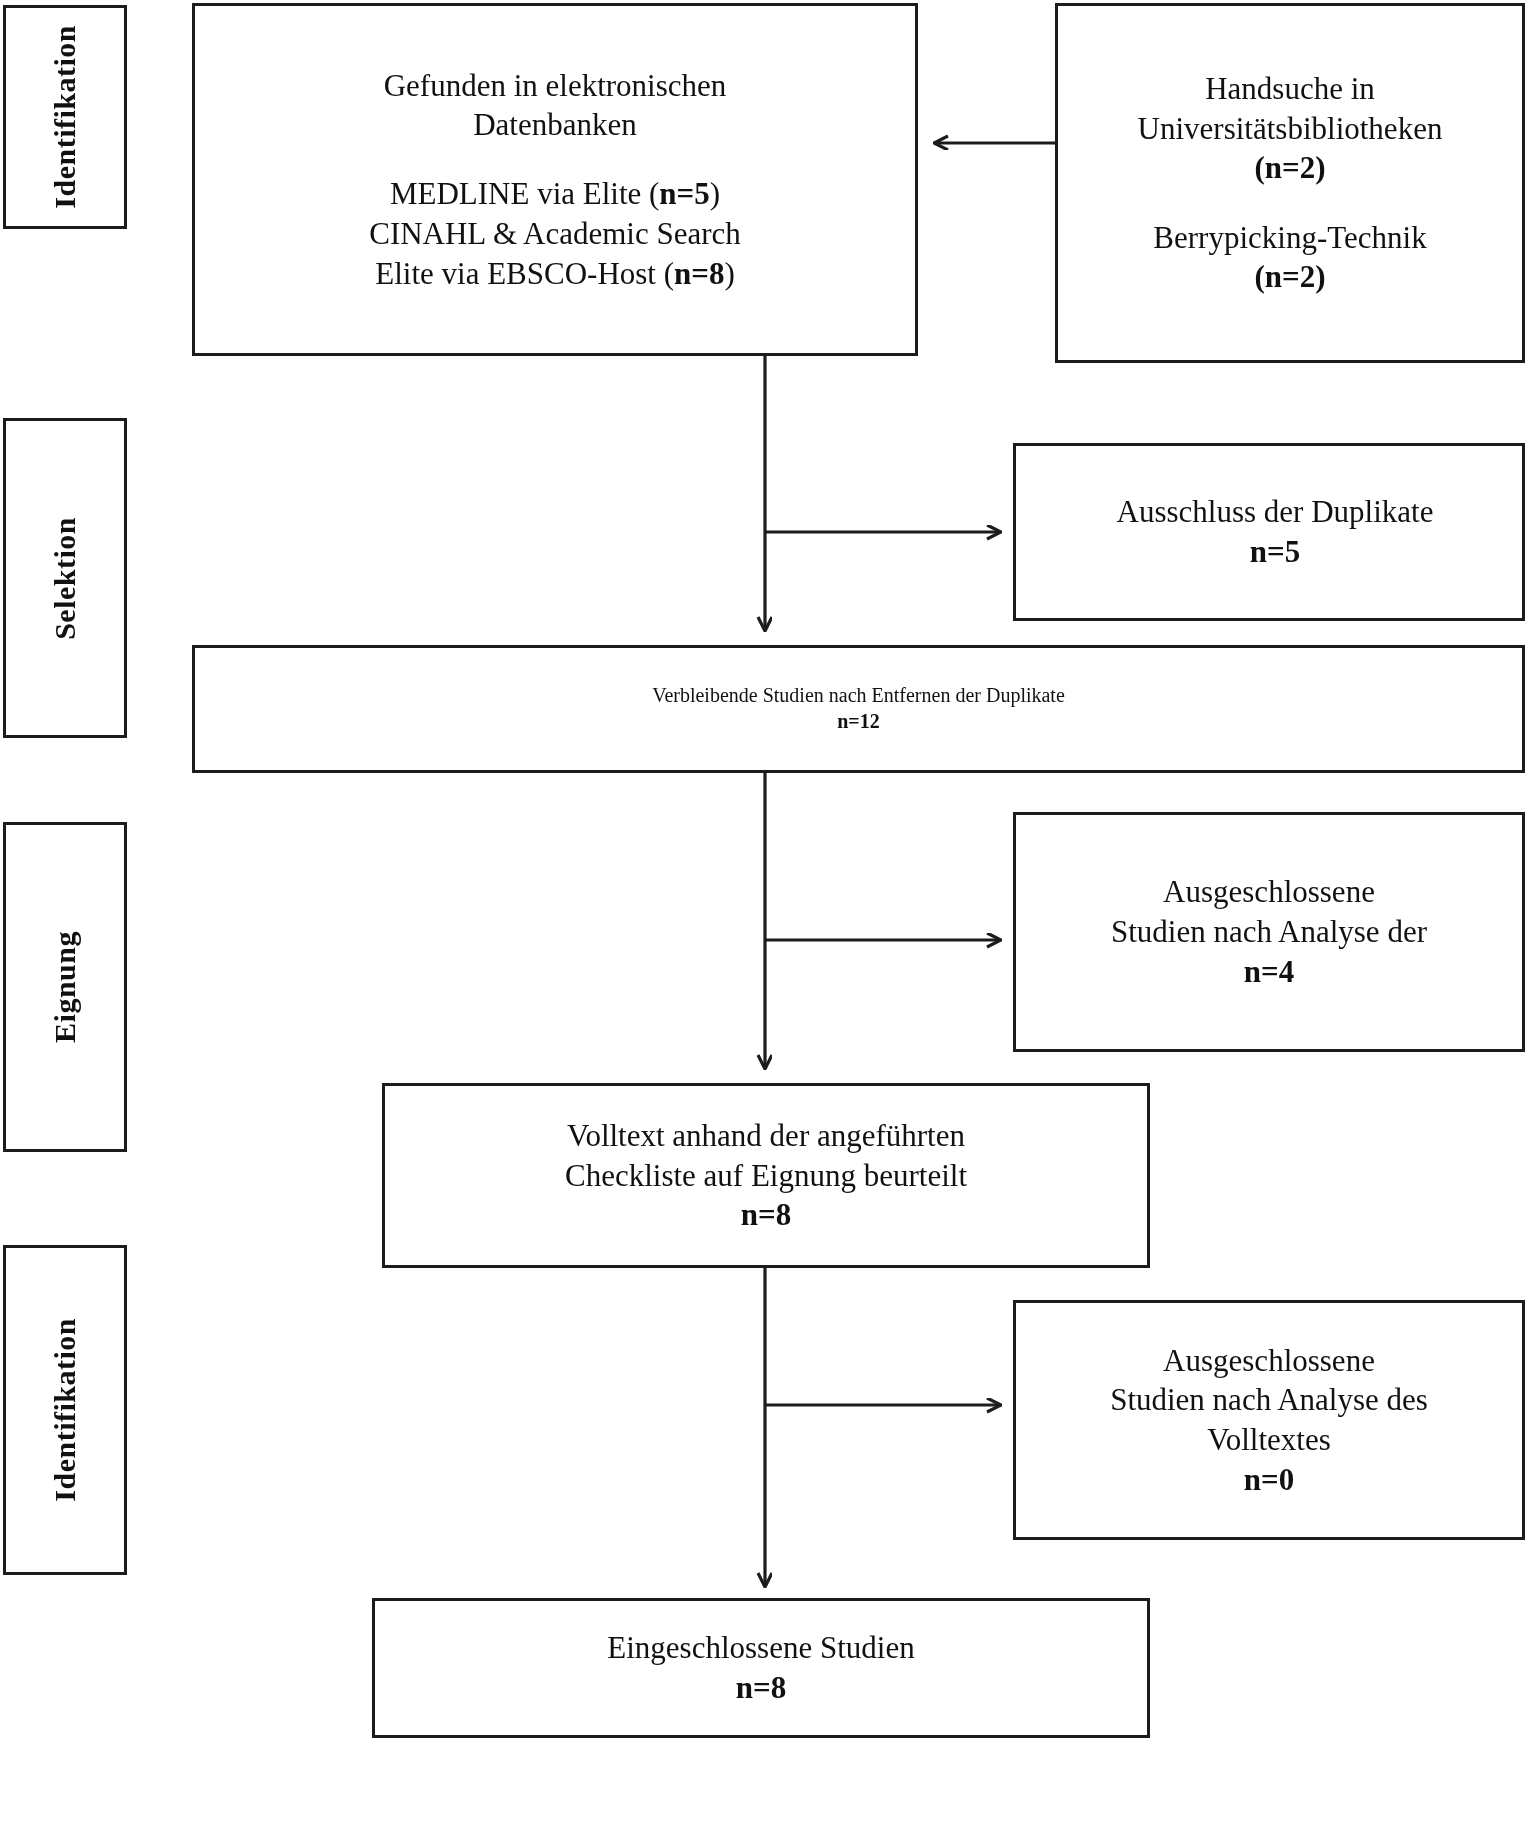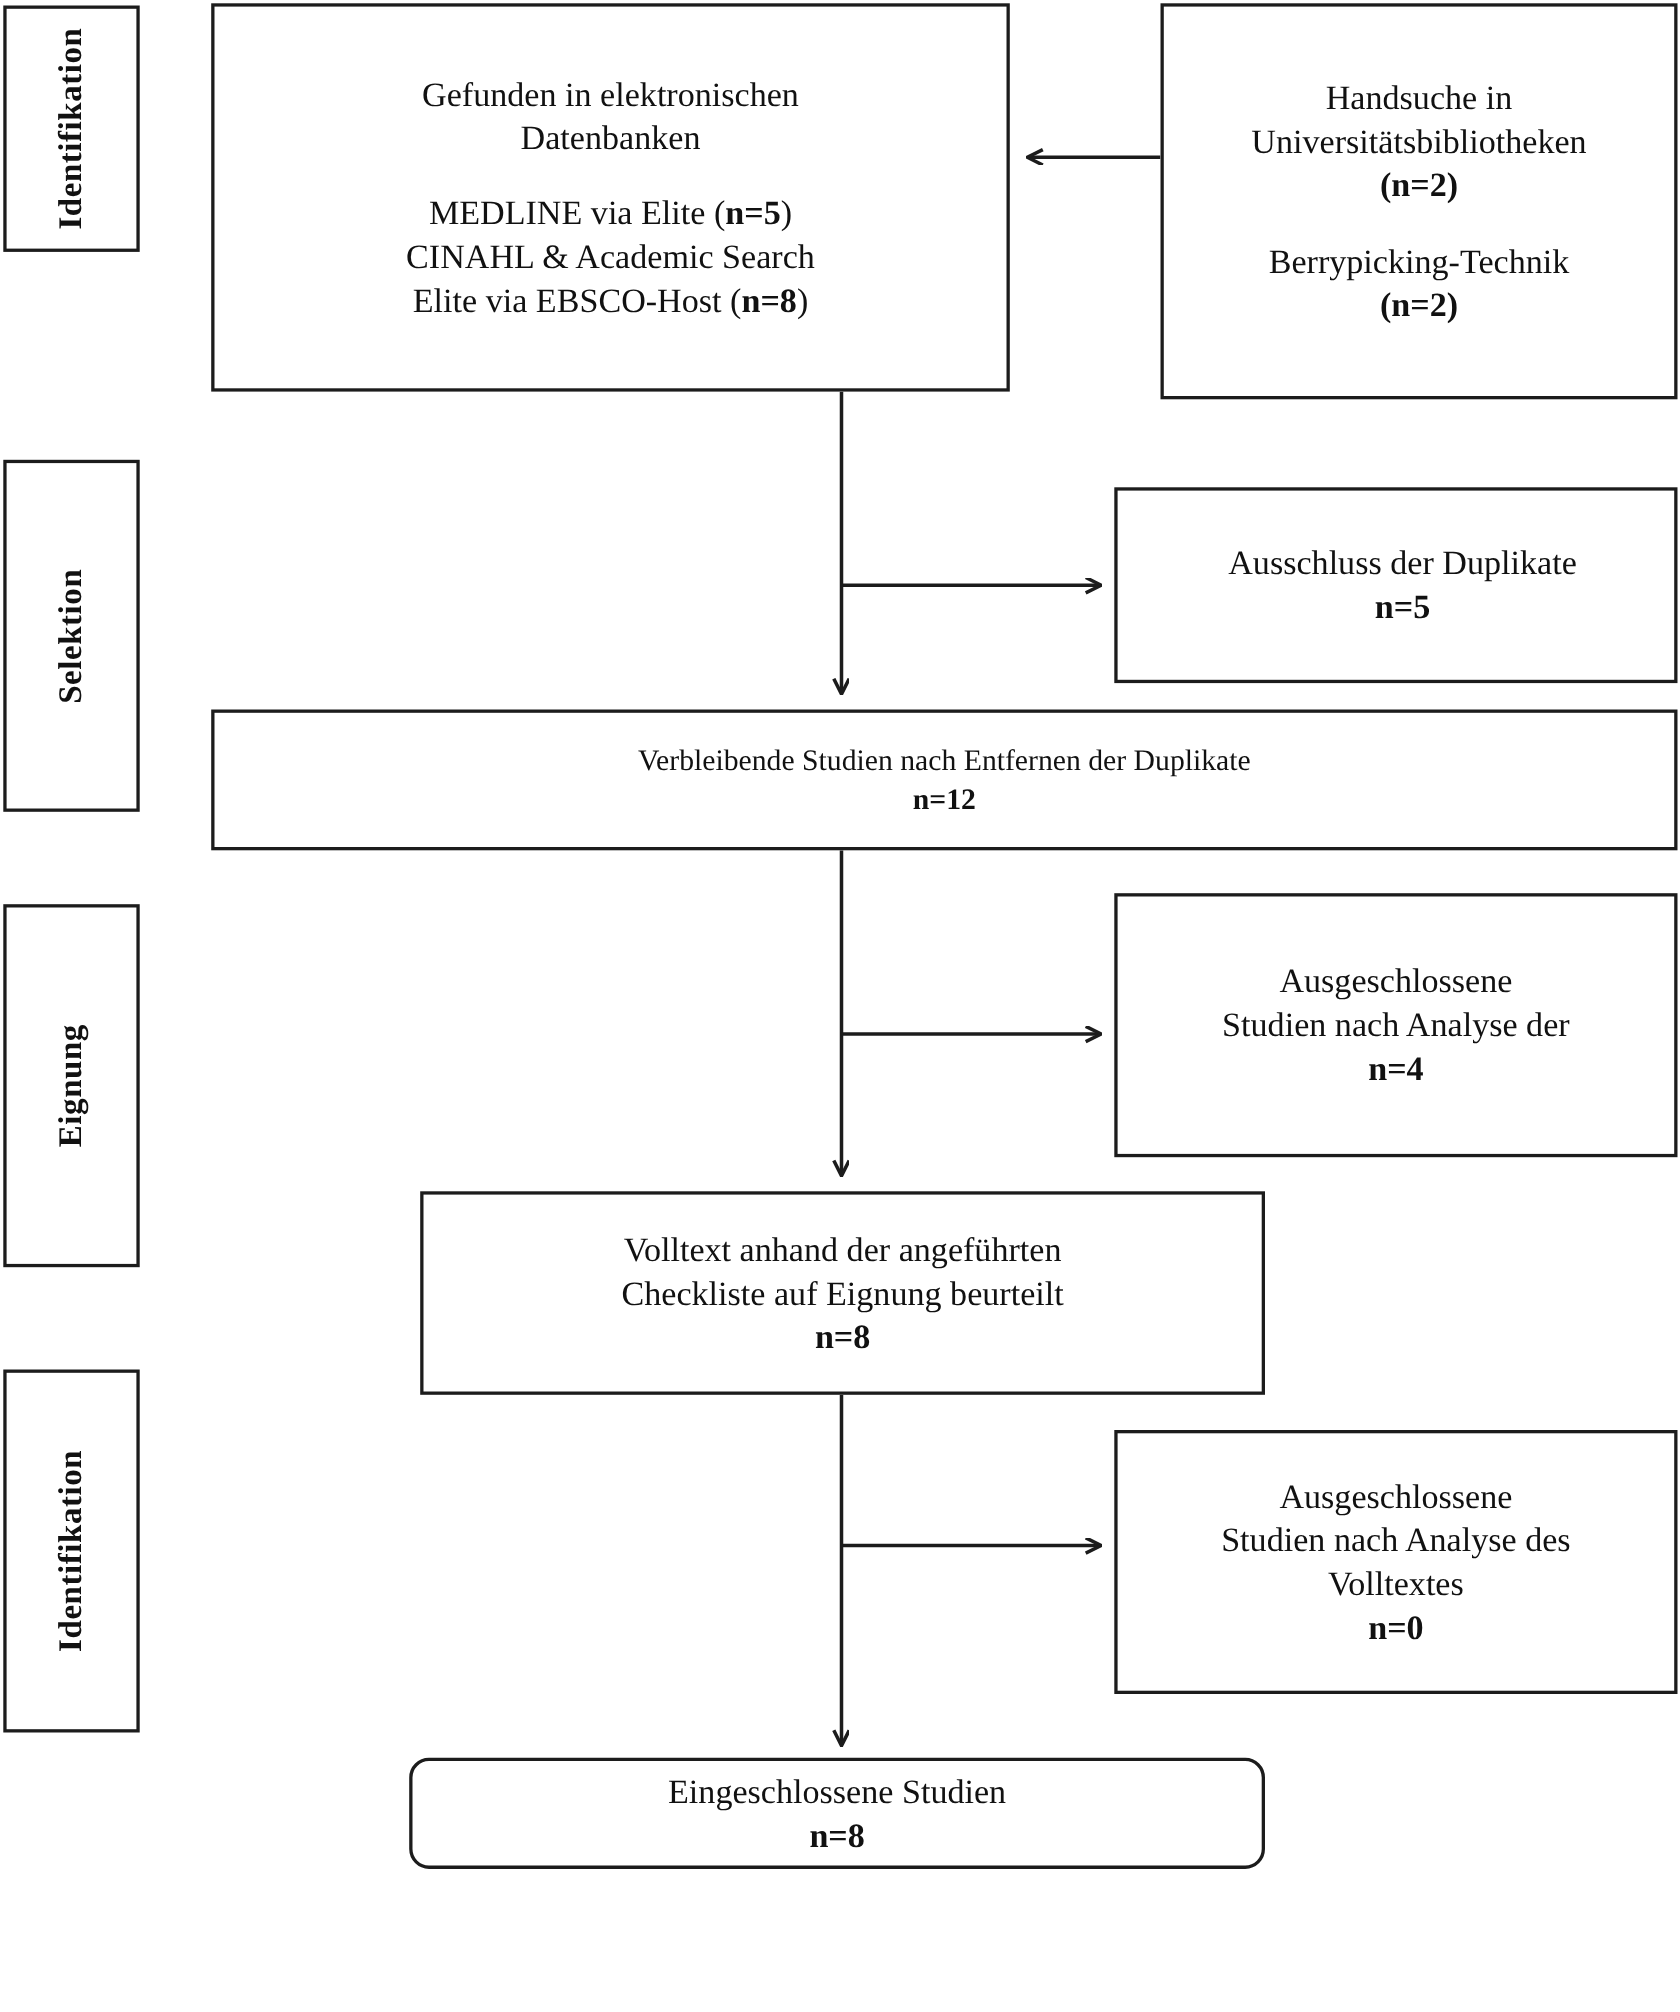--- a/index.html
+++ b/index.html
@@ -148,21 +148,21 @@
     </div>
   </div>
 
   <div class="node" style="left:1013px; top:443px; width:512px; height:178px; font-size:31px;padding-left:12px;">
     <div class="txt">
       <span class="ln">Ausschluss der Duplikate</span>
       <span class="ln b">n=5</span>
     </div>
   </div>
 
-  <div class="node" style="left:192px; top:645px; width:1333px; height:128px; font-size:27px;">
+  <div class="node" style="left:192px; top:645px; width:1333px; height:128px; font-size:20px;">
     <div class="txt">
       <span class="ln">Verbleibende Studien nach Entfernen der Duplikate</span>
       <span class="ln b">n=12</span>
     </div>
   </div>
 
   <div class="node" style="left:1013px; top:812px; width:512px; height:240px; font-size:31px;">
     <div class="txt">
       <span class="ln">Ausgeschlossene</span>
       <span class="ln">Studien nach Analyse der</span>
@@ -180,20 +180,20 @@
 
   <div class="node" style="left:1013px; top:1300px; width:512px; height:240px; font-size:31px;">
     <div class="txt">
       <span class="ln">Ausgeschlossene</span>
       <span class="ln">Studien nach Analyse des</span>
       <span class="ln">Volltextes</span>
       <span class="ln b">n=0</span>
     </div>
   </div>
 
-  <div class="node" style="left:372px; top:1598px; width:778px; height:101px; font-size:31px;border-radius:18px;">
+  <div class="node" style="left:372px; top:1598px; width:778px; height:140px; font-size:31px;">
     <div class="txt">
       <span class="ln">Eingeschlossene Studien</span>
       <span class="ln b">n=8</span>
     </div>
   </div>
 
 </div>
 
 </body></html>

